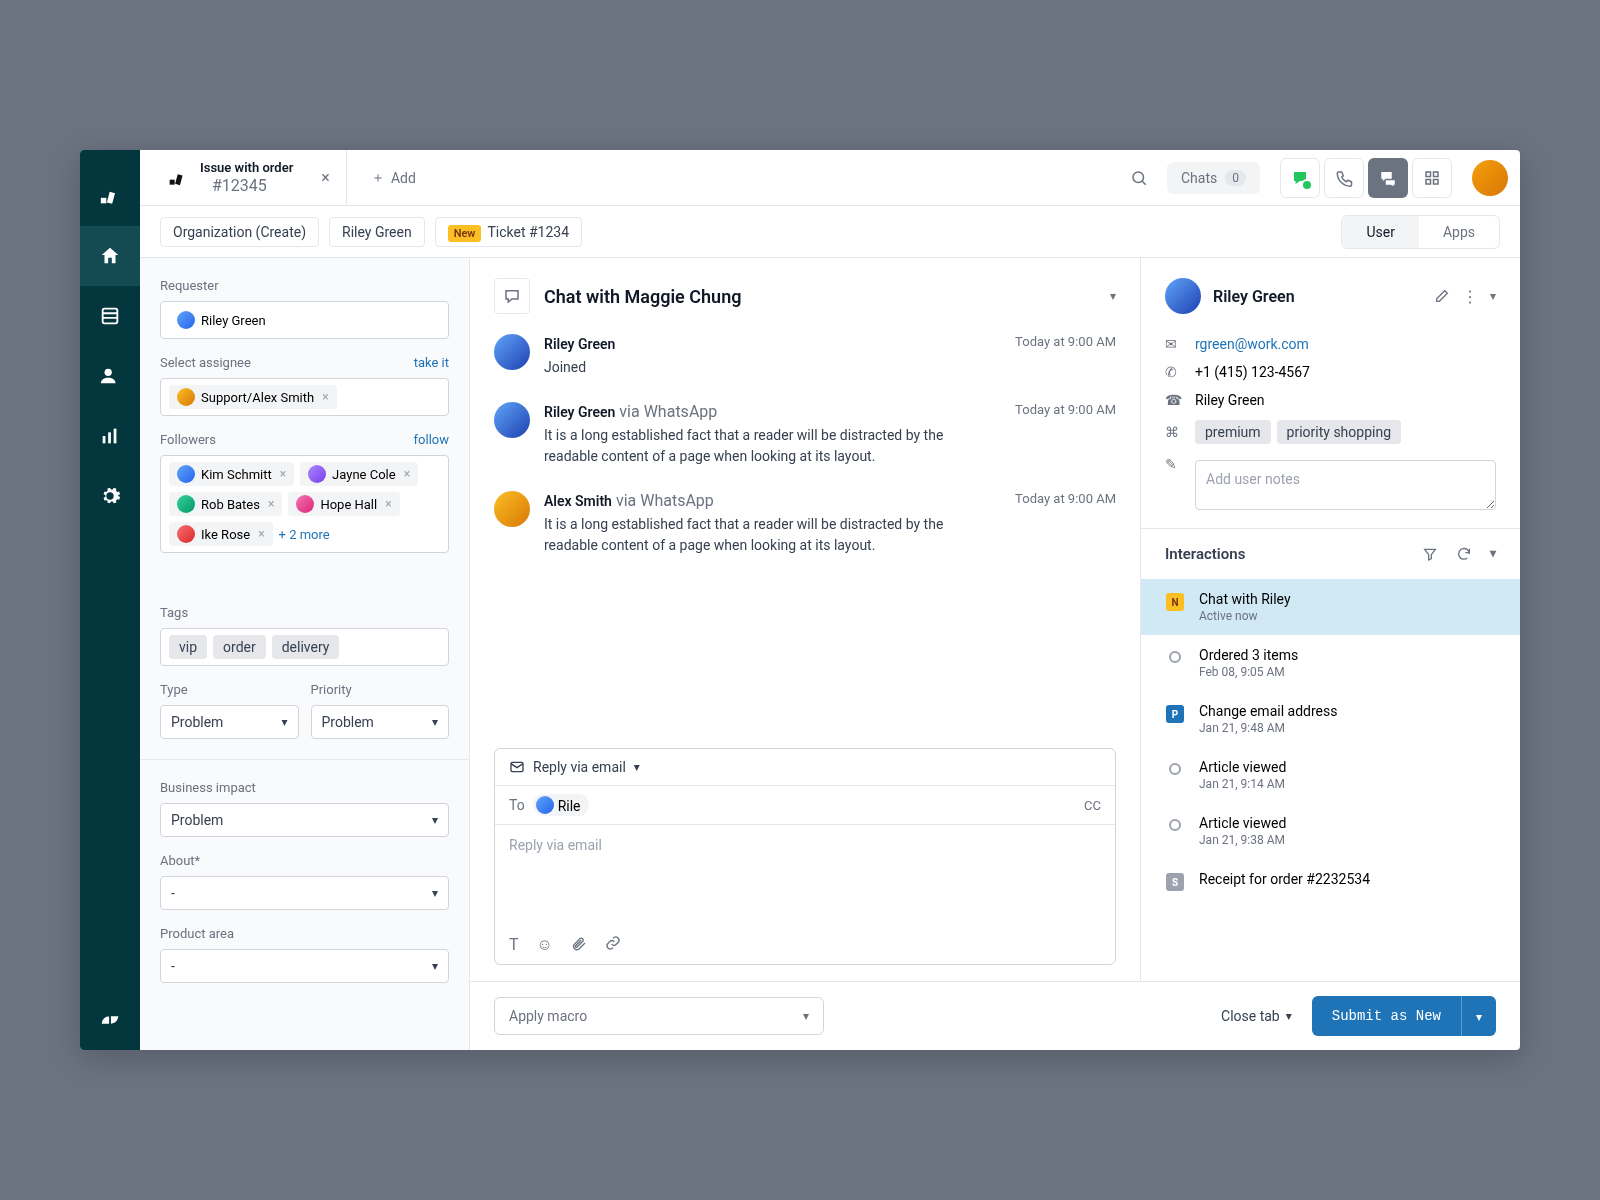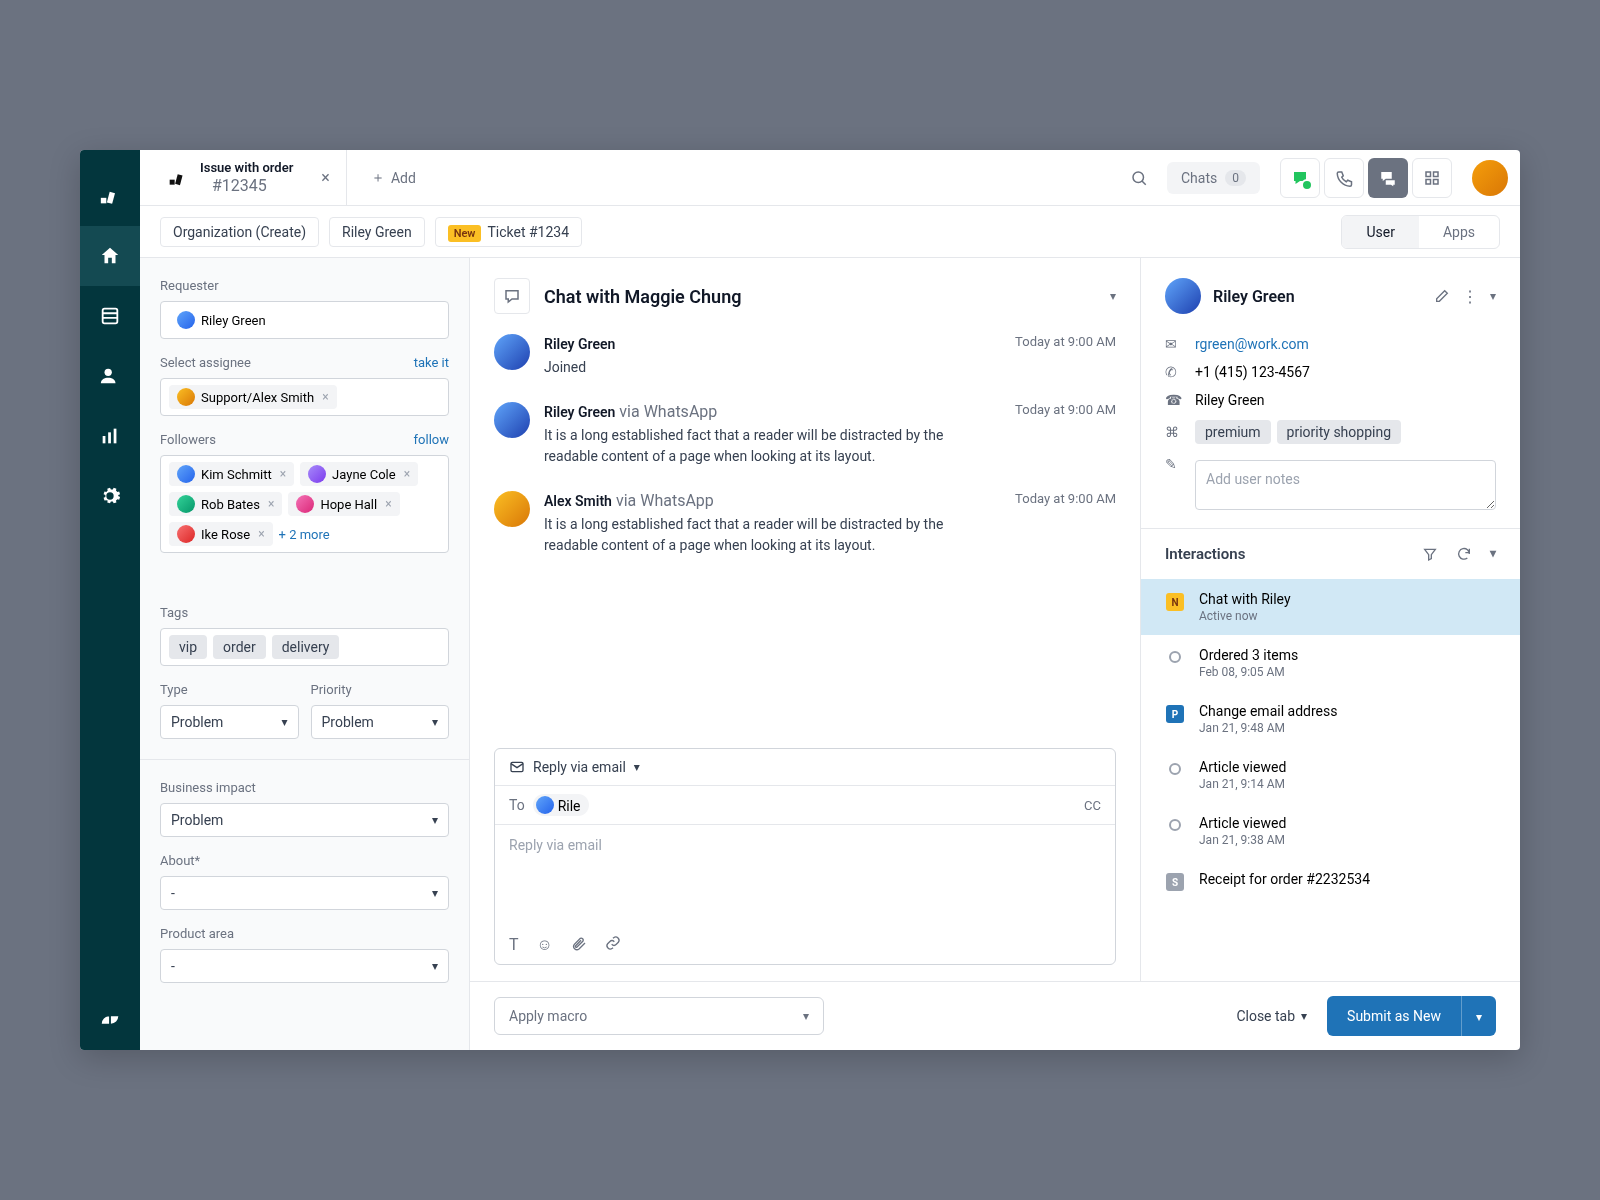--- a/index.html
+++ b/index.html
@@ -74,21 +74,21 @@
 .to-chip { background: #f3f4f6; border-radius: 12px; padding: 2px 8px 2px 3px; display: inline-flex; align-items: flex-end; gap: 4px; }
 .cc { margin-left: auto; color: #6b7280; font-size: 13px; }
 .composer-body { padding: 12px 14px; min-height: 100px; color: #9ca3af; font-size: 14px; }
 .composer-tools { padding: 10px 14px; display: flex; gap: 18px; color: #6b7280; }
 
 .bottom-bar { border-top: 1px solid #e5e7eb; padding: 14px 24px; display: flex; align-items: center; gap: 20px; }
 .macro-select { flex: 0 0 330px; border: 1px solid #d1d5db; border-radius: 6px; padding: 10px 14px; font-size: 14px; color: #6b7280; display: flex; justify-content: space-between; align-items: center; }
 .bb-spacer { flex: 1; }
 .close-tab { font-size: 14px; color: #374151; display: flex; align-items: center; gap: 6px; cursor: pointer; }
 .submit-group { display: flex; }
-.submit-btn { background: #1f73b7; color: #fff; border: none; padding: 12px 20px; font-size: 14px; border-radius: 6px 0 0 6px; cursor: pointer; }
+.submit-btn { background: #1f73b7; color: #fff; border: none; padding: 12px 20px; font-size: 14px; border-radius: 6px 0 0 6px; cursor: pointer; font-family: Liberation Mono, monospace; }
 .submit-caret { background: #1f73b7; color: #fff; border: none; border-left: 1px solid rgba(255,255,255,.3); padding: 12px 14px; border-radius: 0 6px 6px 0; cursor: pointer; }
 
 .right-panel { width: 380px; border-left: 1px solid #e5e7eb; display: flex; flex-direction: column; }
 .rp-head { padding: 20px 24px 12px; }
 .rp-name-row { display: flex; align-items: center; gap: 12px; margin-bottom: 16px; }
 .rp-avatar { width: 36px; height: 36px; border-radius: 50%; background: linear-gradient(135deg,#60a5fa,#1e40af); }
 .rp-name { font-size: 16px; font-weight: 600; color: #111827; flex: 1; }
 .rp-icon { color: #6b7280; cursor: pointer; }
 .rp-field { display: flex; align-items: center; gap: 14px; padding: 6px 0; font-size: 14px; }
 .rp-field-icon { width: 16px; color: #6b7280; }

